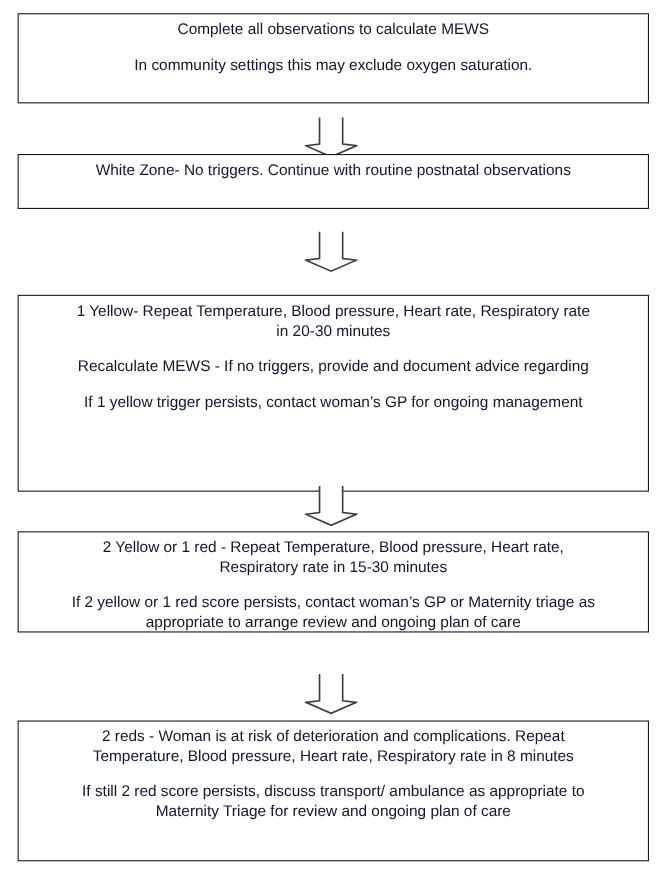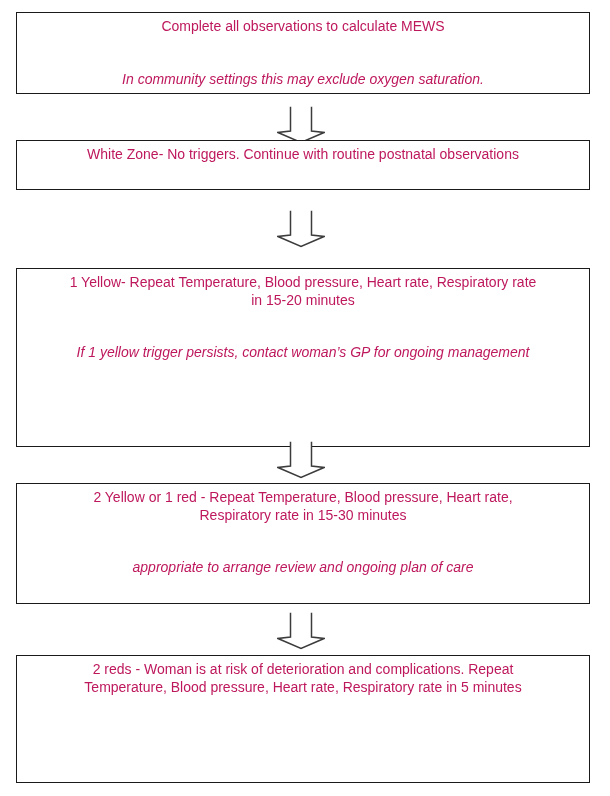--- a/index.html
+++ b/index.html
@@ -6,40 +6,40 @@
     margin: 0;
     padding: 0;
     background: #ffffff;
   }
   .canvas {
     position: relative;
     width: 610px;
     height: 796px;
     background: #ffffff;
     font-family: "Liberation Sans", sans-serif;
-    color: #be185d;
+    color: #0f172a;
   }
   .box {
     position: absolute;
     left: 16px;
     width: 574px;
     box-sizing: border-box;
     border: 1.5px solid #1a1a1a;
     background: #ffffff;
     padding: 5px 12px 0 12px;
     text-align: center;
     font-size: 14px;
     line-height: 17.5px;
   }
-  .para + .para { margin-top: 35px; font-style: italic; }
+  .para + .para { margin-top: 15px; }
   .line { white-space: nowrap; }
   .box-1 { top: 12px;  height: 82px;  }
   .box-2 { top: 140px; height: 50px;  }
   .box-3 { top: 268px; height: 179px; }
-  .box-4 { top: 483px; height: 121px; }
+  .box-4 { top: 483px; height: 92px; }
   .box-5 { top: 655px; height: 128px; }
   .arrow {
     position: absolute;
     left: 277px;
     width: 48px;
     height: 38px;
   }
   .arrow-1 { top: 106px; }
   .arrow-2 { top: 210px; }
   .arrow-3 { top: 441px; }
@@ -69,47 +69,53 @@
     </div>
   </div>
 
   <svg class="arrow arrow-2" viewBox="0 0 48 38">
     <path d="M13.5 0.75 L13.5 25 L1 26.5 L24 36.5 L47 26.5 L34.5 25 L34.5 0.75" fill="#ffffff" stroke="#3c3c3c" stroke-width="1.5" stroke-linejoin="miter"></path>
   </svg>
 
   <div class="box box-3">
     <div class="para">
       <div class="line">1 Yellow- Repeat Temperature, Blood pressure, Heart rate, Respiratory rate</div>
-      <div class="line">in 15-20 minutes</div>
+      <div class="line">in 20-30 minutes</div>
     </div>
     <div class="para">
+      <div class="line">Recalculate MEWS - If no triggers, provide and document advice regarding</div>
     </div>
     <div class="para">
       <div class="line">If 1 yellow trigger persists, contact woman’s GP for ongoing management</div>
     </div>
   </div>
 
   <svg class="arrow arrow-3" viewBox="0 0 48 38">
     <path d="M13.5 0.75 L13.5 25 L1 26.5 L24 36.5 L47 26.5 L34.5 25 L34.5 0.75" fill="#ffffff" stroke="#3c3c3c" stroke-width="1.5" stroke-linejoin="miter"></path>
   </svg>
 
   <div class="box box-4">
     <div class="para">
       <div class="line">2 Yellow or 1 red - Repeat Temperature, Blood pressure, Heart rate,</div>
       <div class="line">Respiratory rate in 15-30 minutes</div>
     </div>
     <div class="para">
+      <div class="line">If 2 yellow or 1 red score persists, contact woman’s GP or Maternity triage as</div>
       <div class="line">appropriate to arrange review and ongoing plan of care</div>
     </div>
   </div>
 
   <svg class="arrow arrow-4" viewBox="0 0 48 38">
     <path d="M13.5 0.75 L13.5 25 L1 26.5 L24 36.5 L47 26.5 L34.5 25 L34.5 0.75" fill="#ffffff" stroke="#3c3c3c" stroke-width="1.5" stroke-linejoin="miter"></path>
   </svg>
 
   <div class="box box-5">
     <div class="para">
       <div class="line">2 reds - Woman is at risk of deterioration and complications. Repeat</div>
-      <div class="line">Temperature, Blood pressure, Heart rate, Respiratory rate in 5 minutes</div>
+      <div class="line">Temperature, Blood pressure, Heart rate, Respiratory rate in 8 minutes</div>
+    </div>
+    <div class="para">
+      <div class="line">If still 2 red score persists, discuss transport/ ambulance as appropriate to</div>
+      <div class="line">Maternity Triage for review and ongoing plan of care</div>
     </div>
   </div>
 
 </div>
 
 </body></html>

